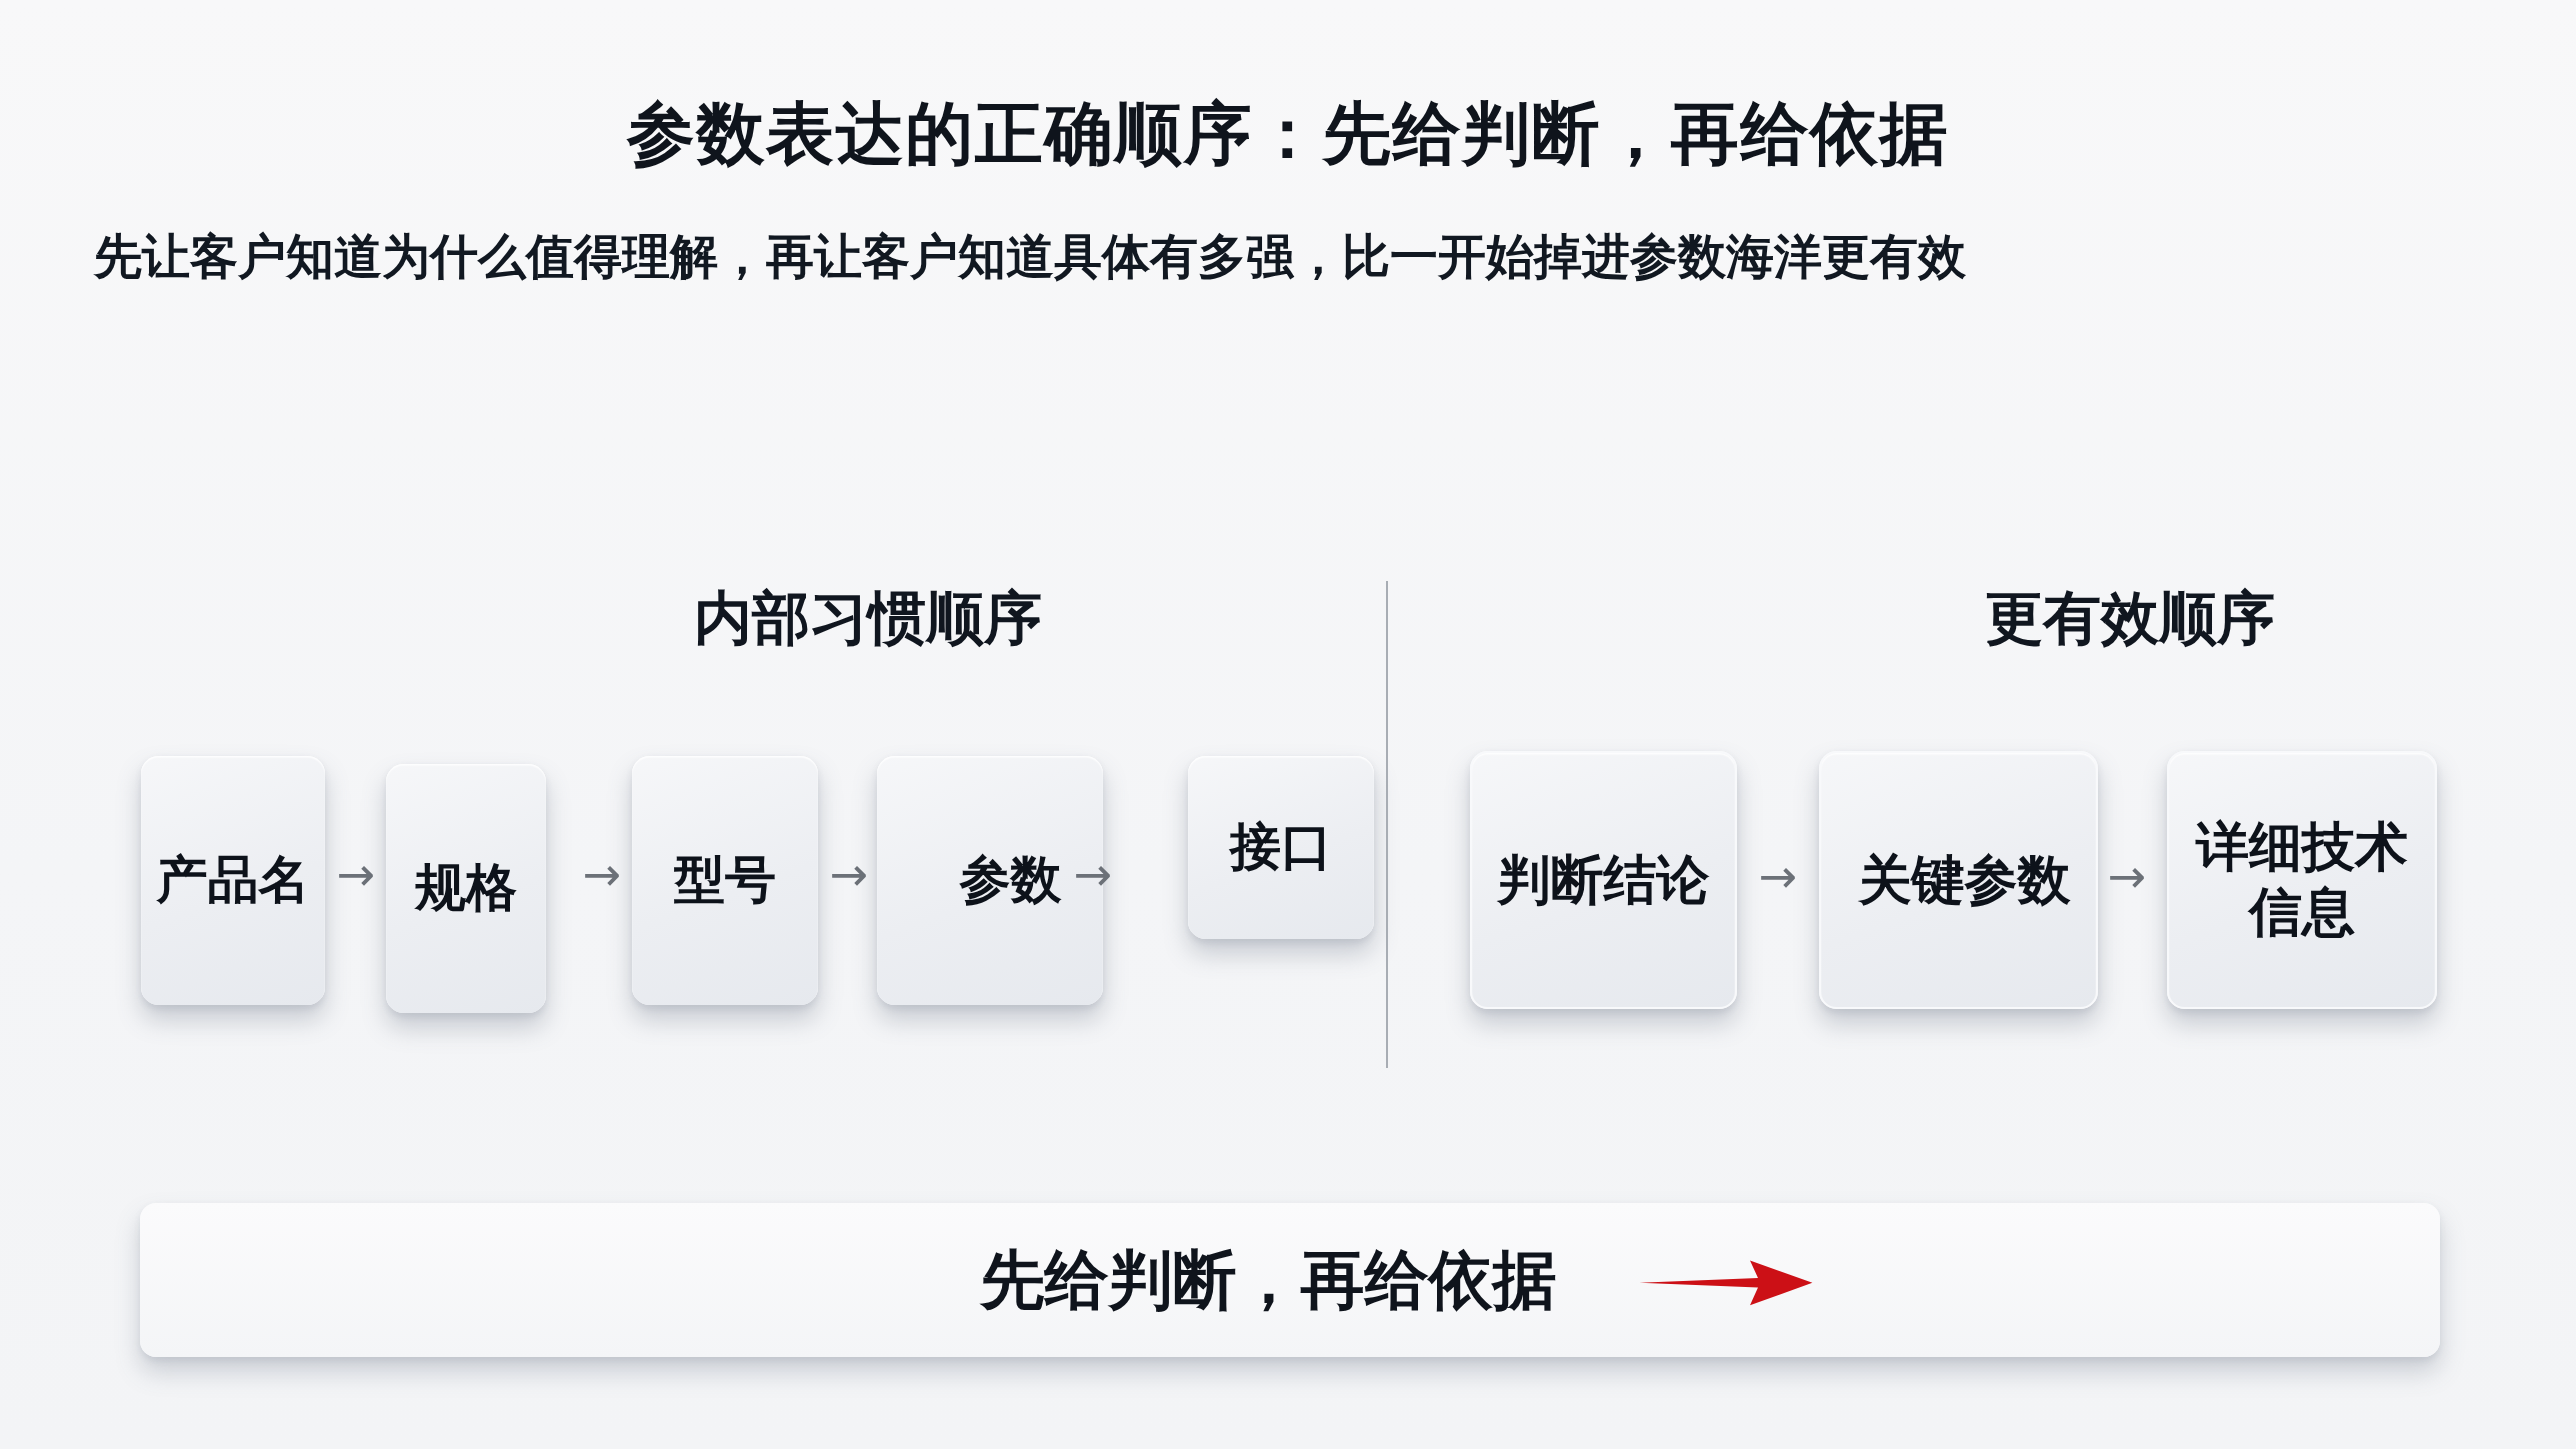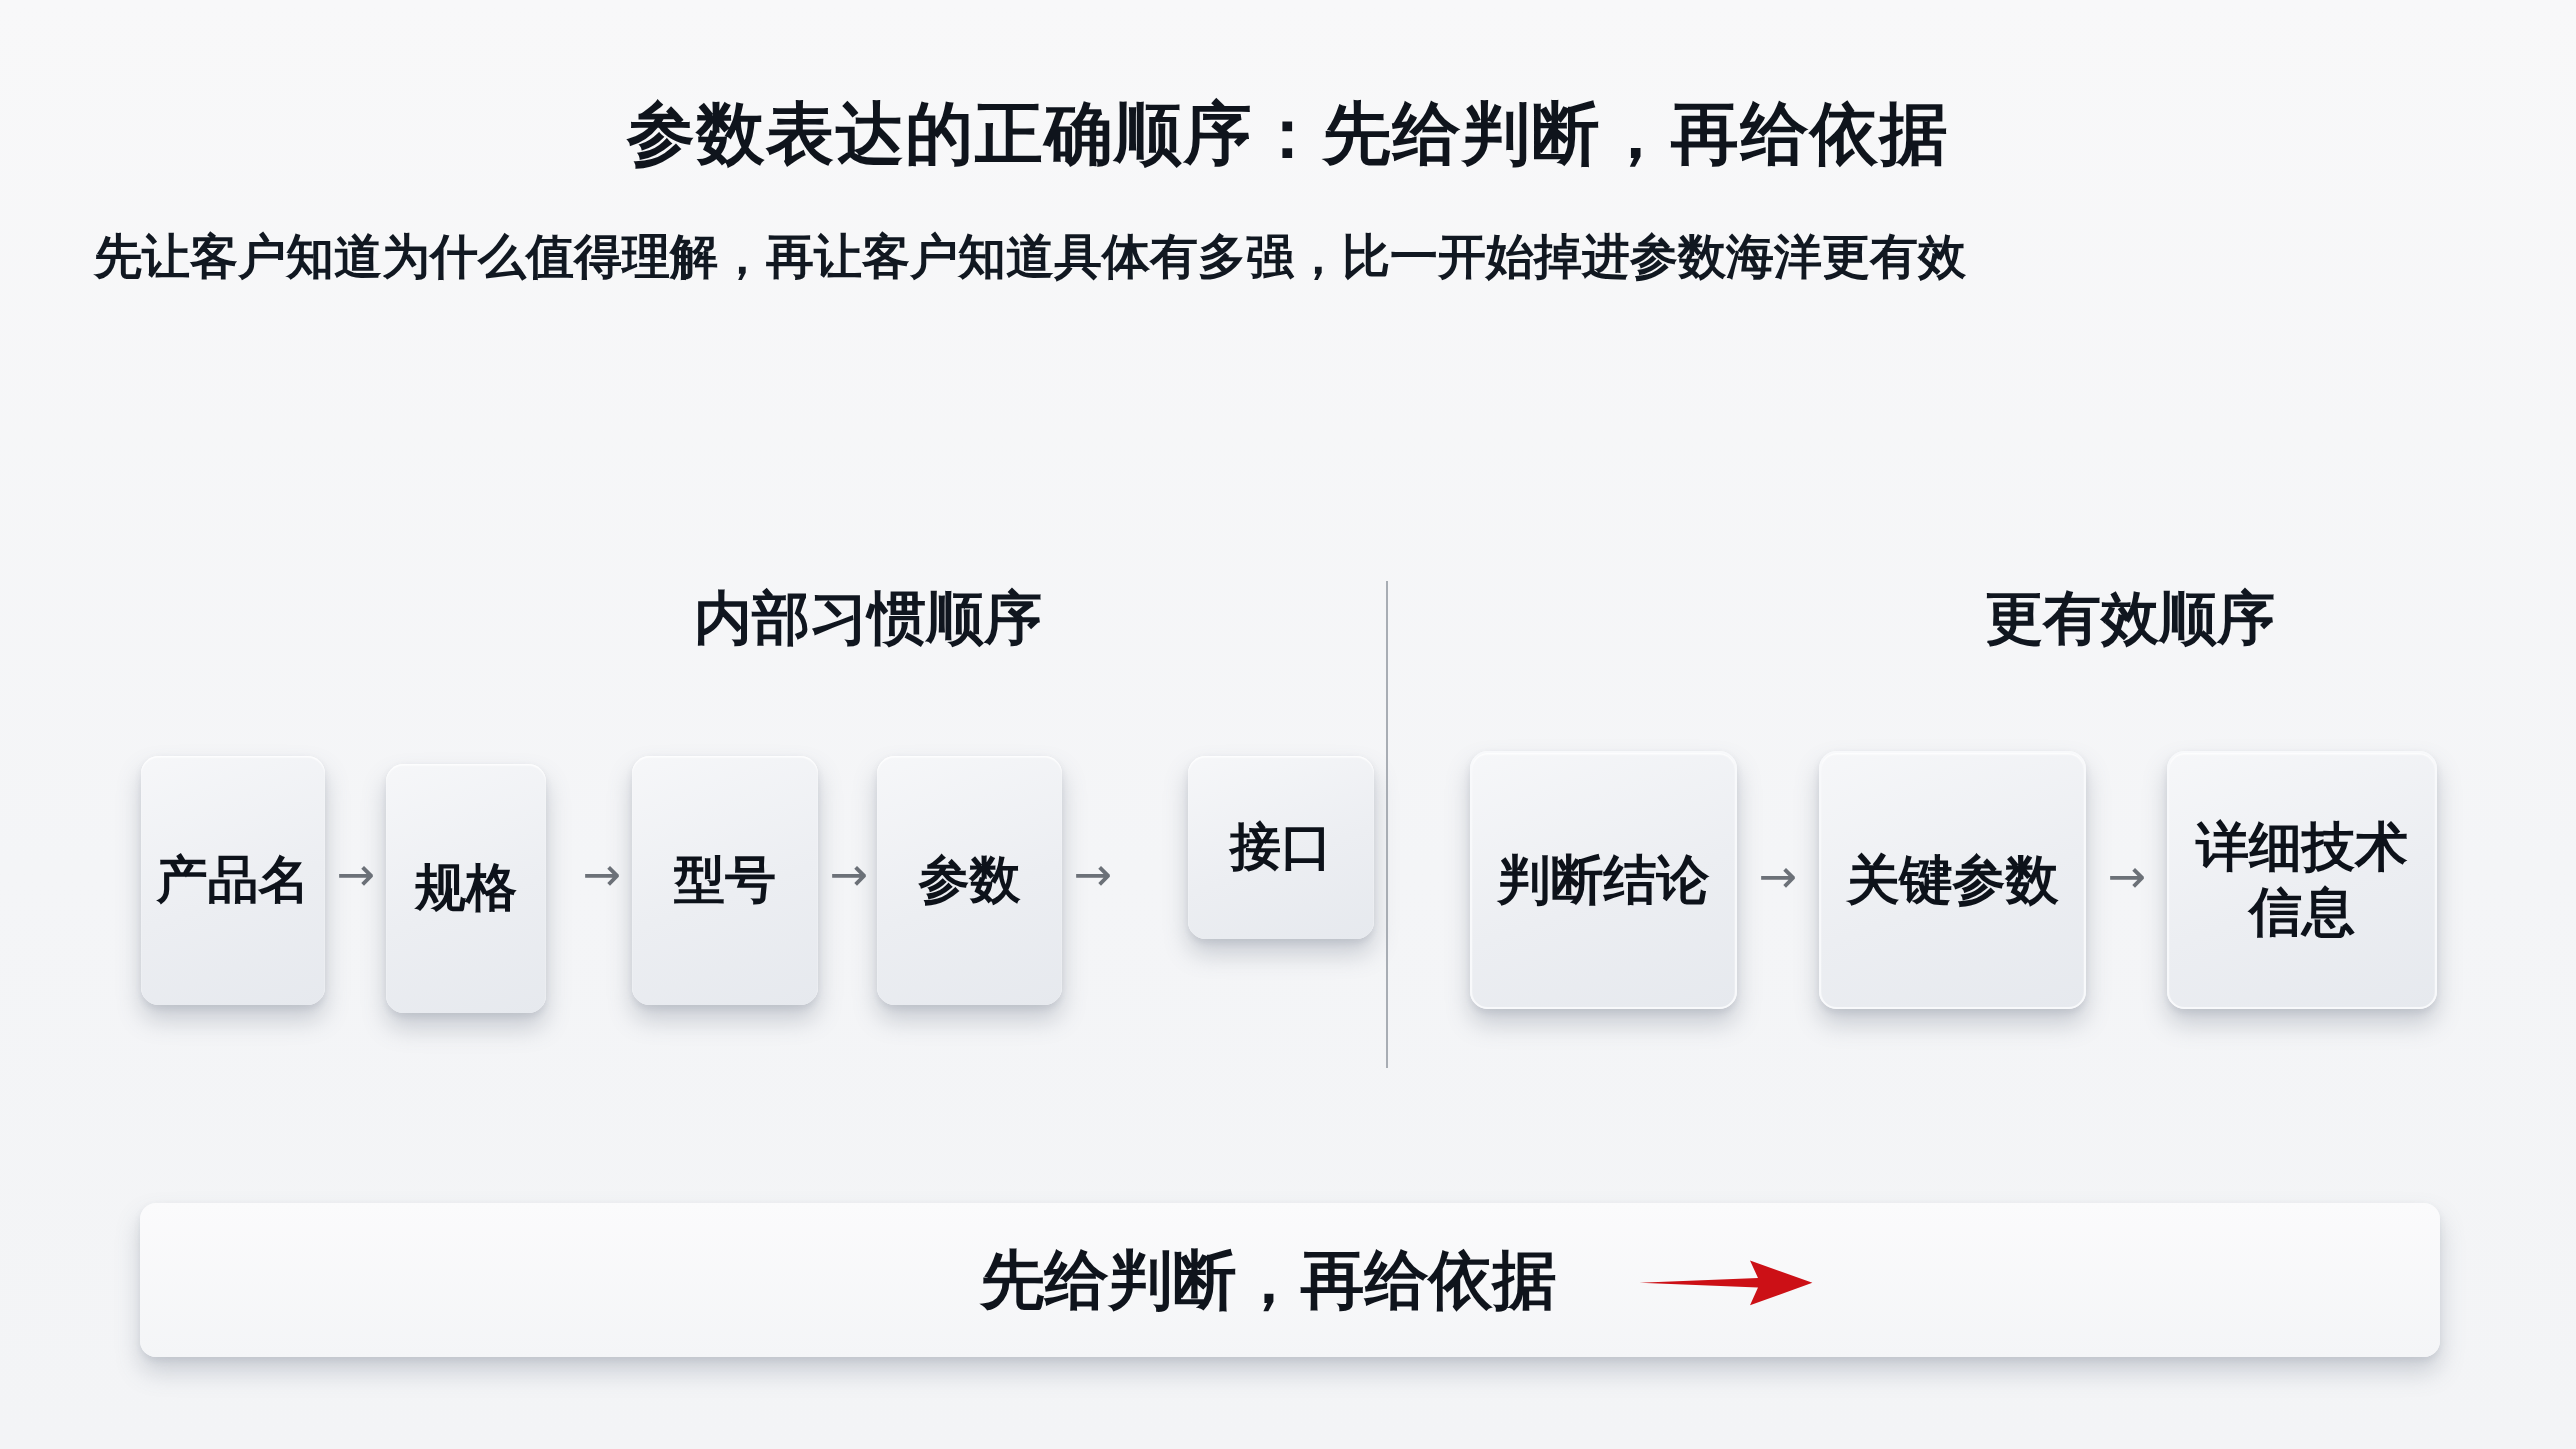--- a/index.html
+++ b/index.html
@@ -69,39 +69,39 @@
 <div class="abs card" style="left:386px; top:764px; width:160px; height:249px;">
   <span>规格</span>
 </div>
 <div class="abs arrow-sm" style="left:570px;">→</div>
 
 <div class="abs card" style="left:632px; top:756px; width:186px; height:249px;">
   <span>型号</span>
 </div>
 <div class="abs arrow-sm" style="left:817px;">→</div>
 
-<div class="abs card" style="left:877px; top:756px; width:185px; height:249px;">
+<div class="abs card" style="left:877px; top:756px; width:185px; height:249px;padding-left:41px;">
   <span>参数</span>
 </div>
 <div class="abs arrow-sm" style="left:1061px;">→</div>
 
 <div class="abs card" style="left:1188px; top:756px; width:186px; height:183px;">
   <span>接口</span>
 </div>
 
 <div class="abs divider"></div>
 
 <div class="abs section-heading" style="left:1636px;">更有效顺序</div>
 
 <div class="abs card right" style="left:1470px; top:751px; width:263px; height:254px;">
   <span>判断结论</span>
 </div>
 <div class="abs arrow-sm" style="left:1746px; top:849px;">→</div>
 
-<div class="abs card right" style="left:1819px; top:751px; width:263px; height:254px;">
+<div class="abs card right" style="left:1819px; top:751px; width:263px; height:254px;padding-left:12px;">
   <span>关键参数</span>
 </div>
 <div class="abs arrow-sm" style="left:2095px; top:849px;">→</div>
 
 <div class="abs card right" style="left:2167px; top:751px; width:266px; height:254px;">
   <div>
     <div>详细技术</div>
     <div>信息</div>
   </div>
 </div>

